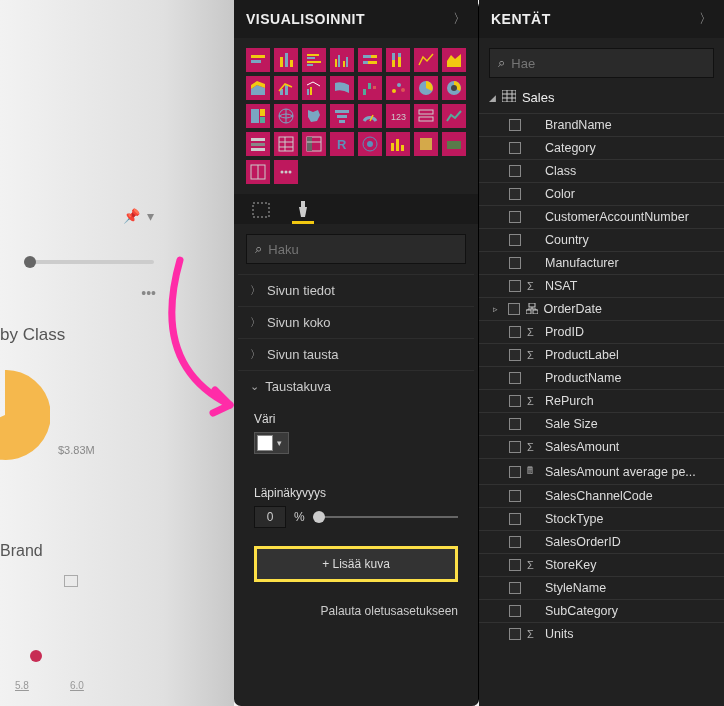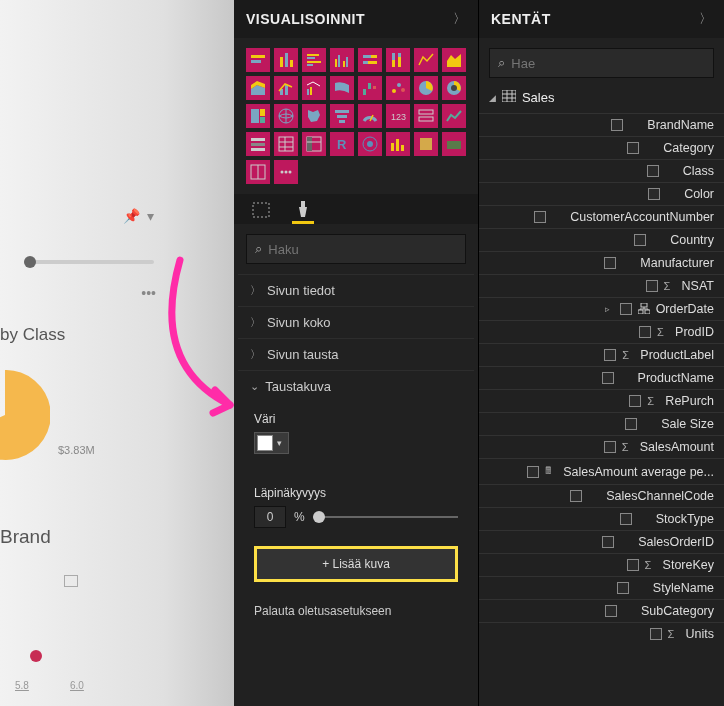--- a/index.html
+++ b/index.html
@@ -76,23 +76,23 @@
     .pie-label {
       position: absolute;
       left: 58px;
       top: 444px;
       font-size: 11px;
       color: #888;
     }
     .brand-title {
       position: absolute;
       left: 0;
-      top: 526px;
+      top: 542px;
       color: #555;
-      font-size: 19px;
+      font-size: 16px;
     }
     .scrubber {
       position: absolute;
       right: 78px;
       top: 290px;
       width: 14px;
       height: 12px;
       border: 1px solid #aaa;
     }
     .dot-chart {
@@ -123,20 +123,21 @@
       pointer-events: none;
     }
 
     .viz-panel {
       width: 245px;
       background: #212121;
       color: #ccc;
       display: flex;
       flex-direction: column;
       border-right: 1px solid #000;
+      border-radius: 7px;
     }
     .panel-header {
       display: flex;
       justify-content: space-between;
       align-items: center;
       padding: 10px 12px;
       background: #1a1a1a;
     }
     .panel-header-title {
       font-size: 14px;
@@ -278,21 +279,21 @@
       border: 3px solid #fde047;
       color: #ddd;
       font-size: 12px;
       text-align: center;
       cursor: pointer;
     }
     .restore-link {
       margin-top: 22px;
       font-size: 12px;
       color: #ccc;
-      text-align: left;
+      text-align: right;
       cursor: pointer;
     }
 
     .fields-panel {
       width: 245px;
       background: #212121;
       color: #ccc;
       display: flex;
       flex-direction: column;
     }
@@ -311,21 +312,20 @@
     }
     .field-row {
       display: flex;
       align-items: center;
       gap: 6px;
       padding: 4px 10px 4px 30px;
       font-size: 12.5px;
       color: #ddd;
       cursor: pointer;
       border-top: 1px solid #323232;
-      justify-content: flex-end;
     }
     .checkbox {
       width: 12px;
       height: 12px;
       border: 1px solid #888;
       background: #2a2a2a;
       flex-shrink: 0;
     }
     .field-icon {
       width: 12px;

